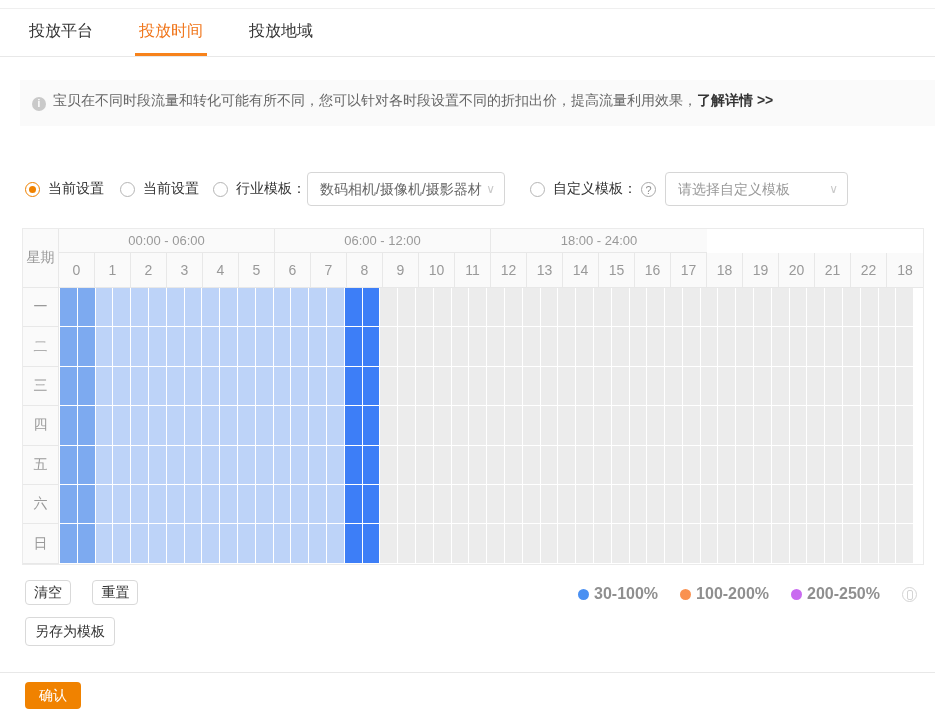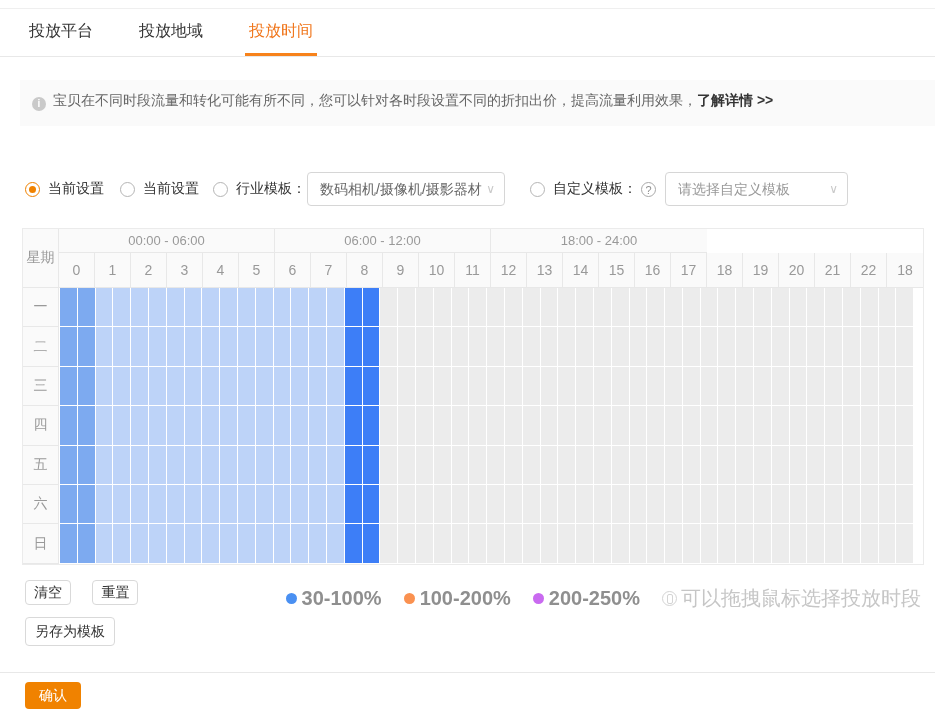--- a/index.html
+++ b/index.html
@@ -84,41 +84,41 @@
   .cells{display:flex;flex:1;gap:1px;padding:0 0 1px 1px;box-sizing:border-box;}
   .cell{width:16.8px;flex:none;height:100%;cursor:pointer;}
   
   .btn{
     display:inline-block;border:1px solid #d9d9d9;border-radius:4px;background:#fff;
     font-size:14px;color:#333;height:25px;line-height:23px;padding:0 8px;cursor:pointer;box-sizing:border-box;
   }
   .actions{position:absolute;top:580px;left:25px;}
   .btn-reset{margin-left:17px;}
   .btn-save{position:absolute;top:617px;left:25px;height:29px;line-height:27px;padding:0 9px;}
-  .legend{position:absolute;top:585px;right:14px;display:flex;align-items:center;font-size:20px;}
+  .legend{position:absolute;top:585px;right:14px;display:flex;align-items:center;font-size:16px;}
   .legend-item{display:flex;align-items:center;margin-right:22px;color:#8f8f8f;font-weight:bold;}
   .legend-dot{width:11px;height:11px;border-radius:50%;margin-right:5px;flex:none;}
   .legend-hint{display:flex;align-items:center;color:#c6c6c6;}
   .mouse-icon{width:15px;height:15px;border-radius:50%;border:1px solid #d4d4d4;margin-right:4px;position:relative;box-sizing:border-box;flex:none;}
   .mouse-icon::after{content:"";position:absolute;left:4px;top:2px;width:4px;height:8px;border:1px solid #d4d4d4;border-radius:2px;}
   
   .footer-line{position:absolute;top:672px;left:0;width:935px;border-top:1px solid #e8e8e8;}
   .confirm-btn{
     position:absolute;top:682px;left:25px;background:#f08200;color:#fff;font-size:14px;
     border:none;border-radius:4px;height:27px;padding:0 14px;cursor:pointer;
     font-family:"Liberation Sans","DejaVu Sans",sans-serif;
   }
 </style>
 </head>
 <body>
 
 <div class="tabbar">
   <div class="tab">投放平台</div>
+  <div class="tab active" style="color: rgb(240, 117, 26); border-bottom-color: rgb(247, 130, 27);">投放时间</div>
   <div class="tab">投放地域</div>
-  <div class="tab active" style="color: rgb(240, 117, 26); border-bottom-color: rgb(247, 130, 27);">投放时间</div>
 </div>
 
 <div class="notices">
   <div class="notice">
     <i class="info-icon">i</i><span>宝贝在不同时段流量和转化可能有所不同，您可以针对各时段设置不同的折扣出价，提高流量利用效果，</span><span class="notice-link">了解详情 &gt;&gt;</span>
   </div>
 </div>
 
 <div class="controls">
   <div class="radio-group gap16">
@@ -574,18 +574,17 @@
   <div class="legend-item">
     <span class="legend-dot" style="background: rgb(250, 145, 80);"></span>
     <span>100-200%</span>
   </div>
   <div class="legend-item">
     <span class="legend-dot" style="background: rgb(201, 106, 240);"></span>
     <span>200-250%</span>
   </div>
   <div class="legend-hint">
     <span class="mouse-icon"></span>
-    <span>可以拖拽鼠标选择投放时段</span>
   </div>
 </div>
 
 <div class="footer-line"></div>
 <button class="confirm-btn" style="background: rgb(240, 130, 0);">确认</button>
 
 </body></html>

